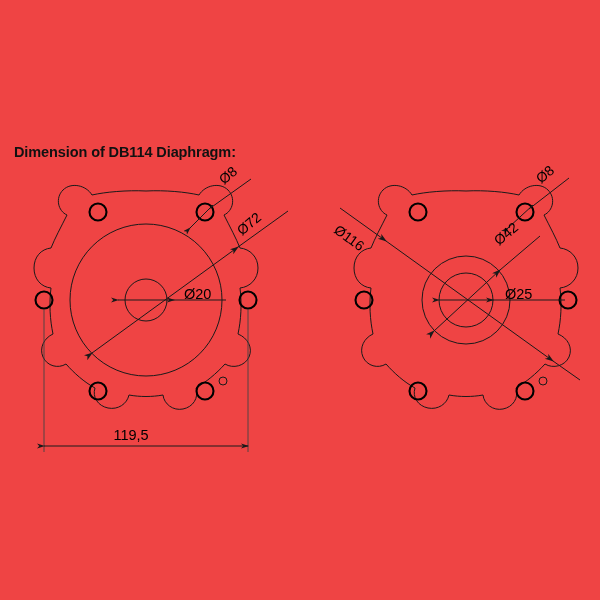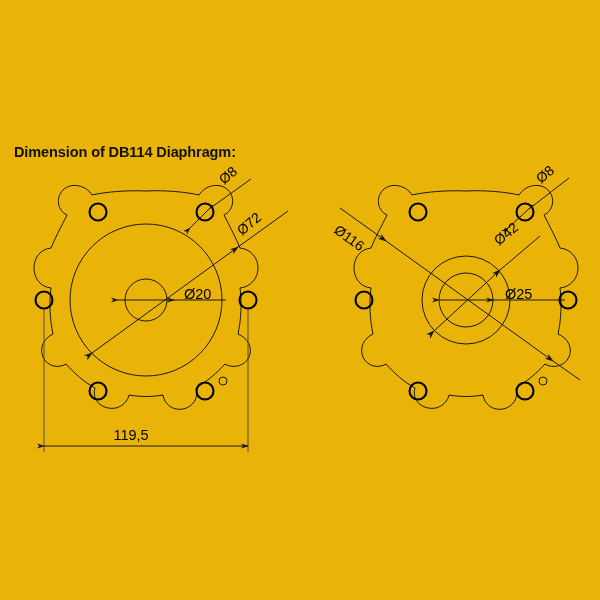--- a/index.html
+++ b/index.html
@@ -12,21 +12,21 @@
     height: 600px;
     font-family: "Liberation Sans", sans-serif;
     position: relative;
     overflow: hidden;
   }
   #sheet {
     position: absolute;
     left: 0; top: 0;
     width: 600px;
     height: 600px;
-    background: #eab308;
+    background: #ef4444;
   }
   .title {
     position: absolute;
     left: 14px;
     top: 144px;
     font-family: "Liberation Sans", sans-serif;
     font-size: 14.5px;
     font-weight: bold;
     color: #111111;
     letter-spacing: -0.1px;

